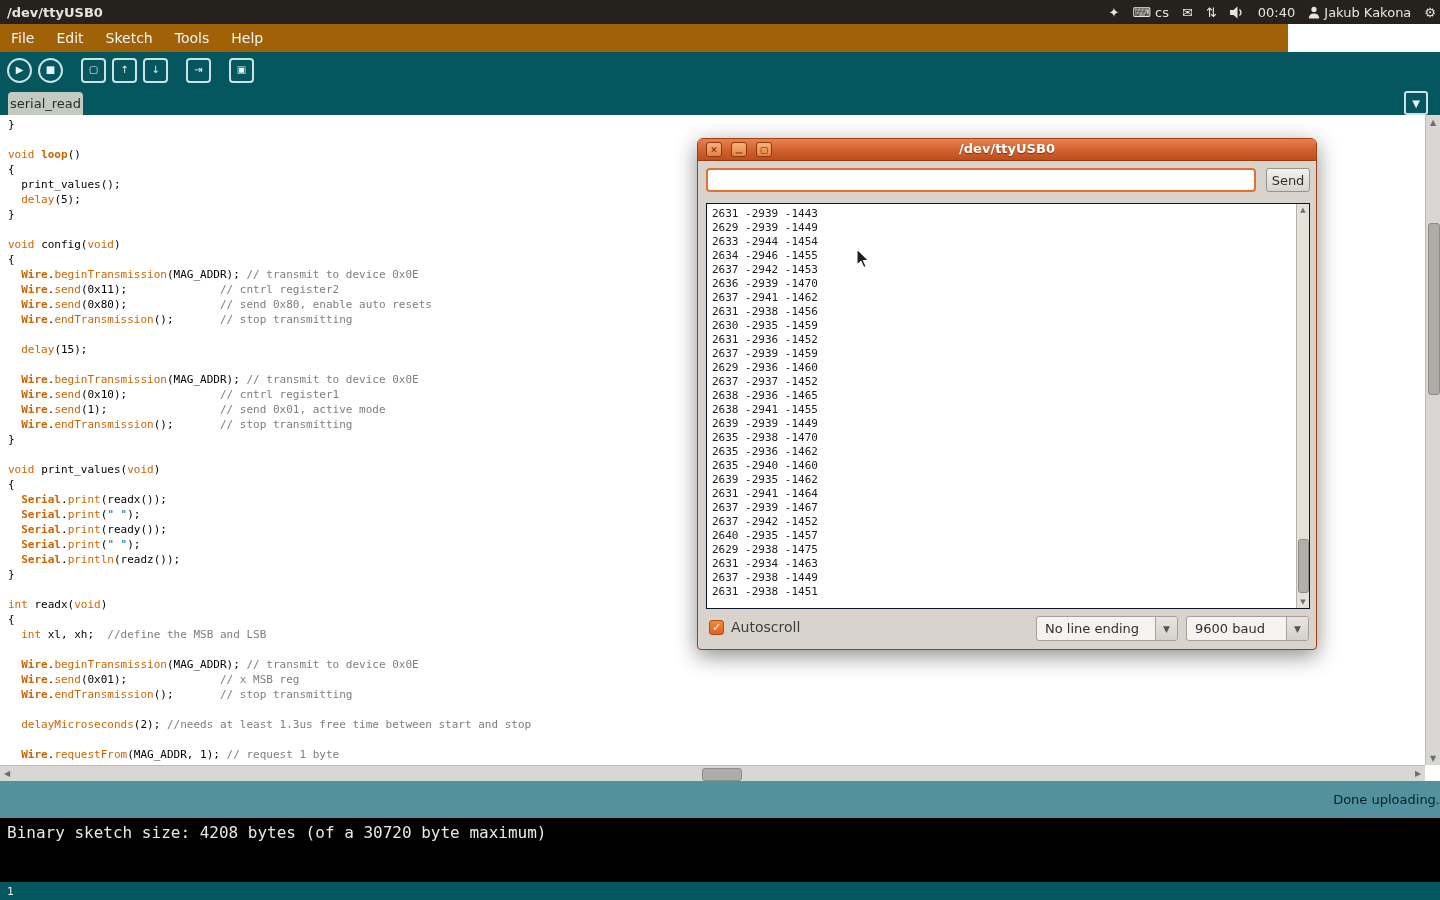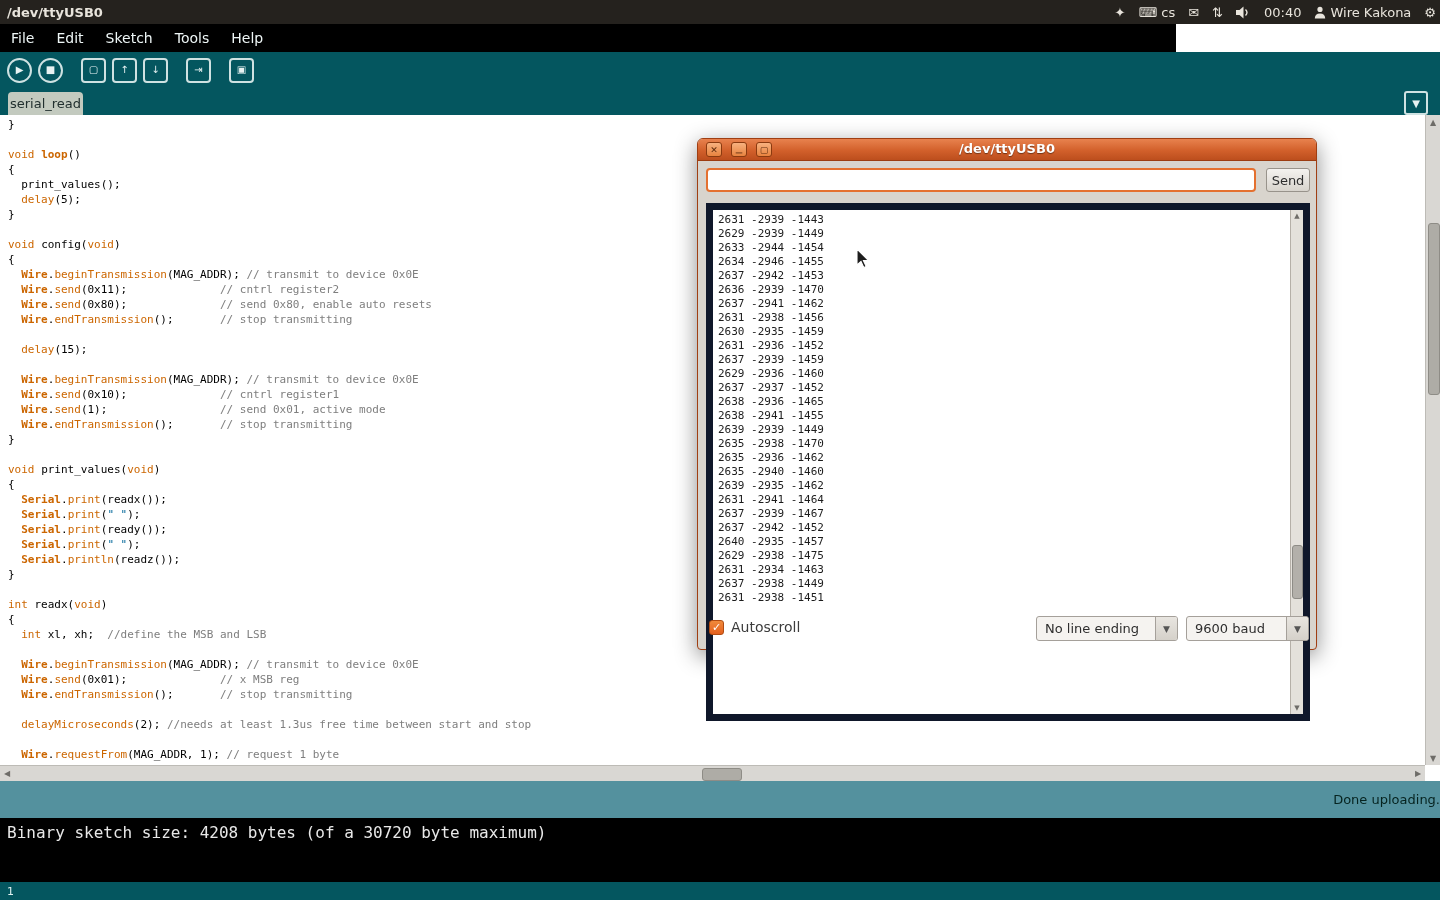--- a/index.html
+++ b/index.html
@@ -9,21 +9,21 @@
 
   
   .panel{left:0;top:0;width:1440px;height:24px;background:#25221e;color:#e8e4dc;
          display:flex;align-items:center;font-size:13px;}
   .panel-title{font-weight:bold;padding-left:7px;}
   .panel-right{position:absolute;right:4px;top:0;height:24px;display:flex;align-items:center;gap:13px;}
   .pi{display:flex;align-items:center;gap:4px;color:#e8e4dc;}
   .pi svg{display:block}
 
   
-  .menubar{left:0;top:24px;width:1176px;height:28px;background:#000000;display:flex;
+  .menubar{left:0;top:24px;width:1288px;height:28px;background:#a16207;display:flex;
            align-items:center;color:#eef6f6;font-size:14px;}
   .menubar span{padding:0 11px;cursor:default;}
   .toolbar{left:0;top:52px;width:1440px;height:36px;background:#04565f;display:flex;
            align-items:center;padding-left:7px;box-sizing:border-box;}
   .sbtn{width:21px;height:21px;border:2px solid #cfe2e2;color:#e7f2f2;display:flex;
         align-items:center;justify-content:center;font-size:10px;margin-right:6px;
         border-radius:4px;line-height:1;}
   .sbtn.round{border-radius:50%;}
   .tgap{width:12px;}
   .tabbar{left:0;top:88px;width:1440px;height:27px;background:#04565f;}
@@ -76,22 +76,22 @@
                 font-weight:bold;font-size:13px;text-shadow:0 1px 1px rgba(0,0,0,.45);}
   .wbtn{position:absolute;top:3px;width:16px;height:15px;border-radius:3px;
         background:linear-gradient(#f7b17f,#e8833f);border:1px solid #8a3a10;color:#5c2a0c;
         font-size:9px;font-weight:bold;display:flex;align-items:center;justify-content:center;box-sizing:border-box;}
   .sminput{position:absolute;left:8px;top:29px;width:550px;height:24px;background:#ffffff;
            border:2px solid #e4702f;border-radius:4px;box-sizing:border-box;font-size:13px;
            padding:0 6px;outline:none;font-family:"DejaVu Sans","Liberation Sans",sans-serif;}
   .smsend{position:absolute;left:568px;top:29px;width:44px;height:24px;
           background:linear-gradient(#f4f2ef,#d8d4cd);border:1px solid #98938b;border-radius:3px;
           font-size:13px;color:#2e2e2e;display:flex;align-items:center;justify-content:center;box-sizing:border-box;}
-  .smout{position:absolute;left:8px;top:64px;width:604px;height:518px;background:#ffffff;
-         border:7px solid #0f172a;box-sizing:border-box;overflow:hidden;}
+  .smout{position:absolute;left:8px;top:64px;width:604px;height:406px;background:#ffffff;
+         border:1px solid #0f172a;box-sizing:border-box;overflow:hidden;}
   .smout-text{font-family:"DejaVu Sans Mono","Liberation Mono",monospace;font-size:11px;
               line-height:14px;color:#1c1c1c;padding:3px 5px;white-space:pre;}
   .smvscroll{position:absolute;right:0;top:0;width:13px;height:100%;background:#e4e1db;
              border-left:1px solid #b5b0a8;box-sizing:border-box;}
   .smvscroll .arrow{position:absolute;left:0;width:12px;height:12px;color:#6e6c68;font-size:7px;
                     display:flex;align-items:center;justify-content:center;}
   .smvthumb{position:absolute;left:1px;top:335px;width:9px;height:52px;background:#b3b0aa;
             border:1px solid #8e8c86;border-radius:3px;}
   .smbottom{position:absolute;left:0;top:476px;width:100%;height:30px;}
   .chk{position:absolute;left:11px;top:5px;width:15px;height:15px;border-radius:3px;
@@ -128,21 +128,21 @@
         <polygon points="0,4 3.5,4 7.5,0.5 7.5,12.5 3.5,9 0,9" fill="#e8e4dc"></polygon>
         <path d="M9.5 3.5 Q12.5 6.5 9.5 9.5" stroke="#e8e4dc" stroke-width="1.4" fill="none"></path>
       </svg>
     </span>
     <span class="pi">00:40</span>
     <span class="pi">
       <svg width="12" height="13" viewBox="0 0 12 13">
         <circle cx="6" cy="3.4" r="2.6" fill="#e8e4dc"></circle>
         <path d="M0.8 12.5 Q1 7.6 6 7.6 Q11 7.6 11.2 12.5 Z" fill="#e8e4dc"></path>
       </svg>
-      <span>Wire Kakona</span>
+      <span>Jakub Kakona</span>
     </span>
     <span class="pi">⚙</span>
   </div>
 </div>
 
 <div class="abs menubar">
   <span>File</span>
   <span>Edit</span>
   <span>Sketch</span>
   <span>Tools</span>

